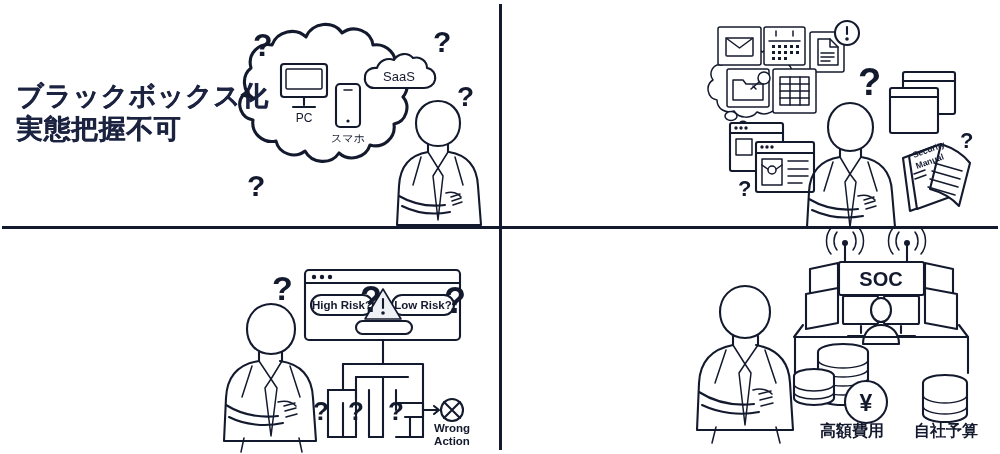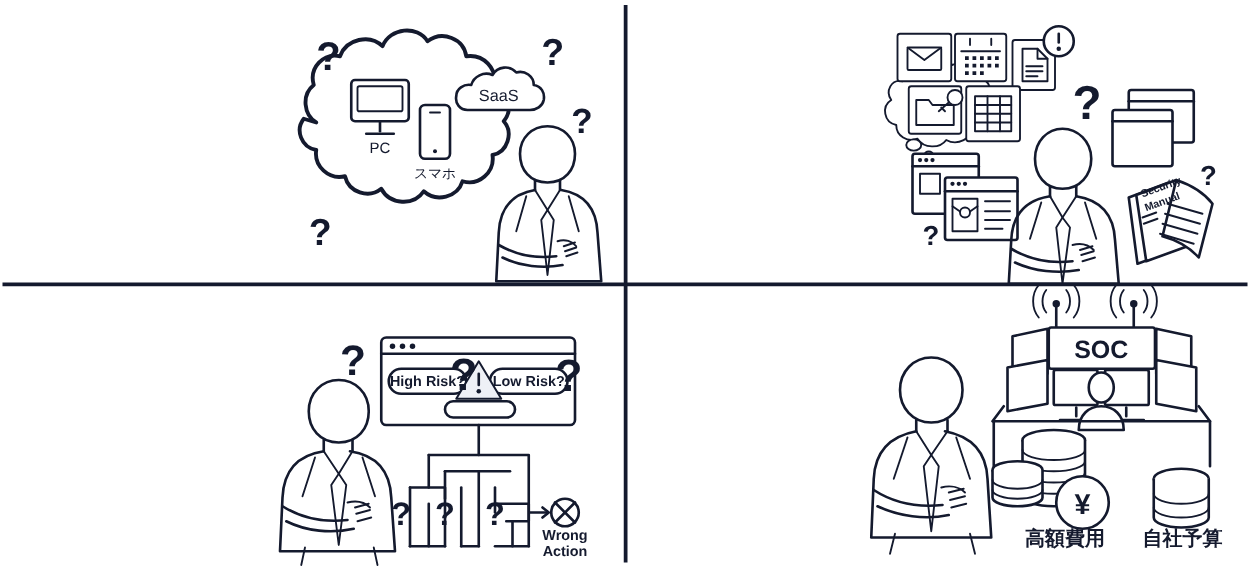--- a/index.html
+++ b/index.html
@@ -57,20 +57,22 @@
   .qmark{fill:#141a2e;font-family:"Liberation Sans",sans-serif;font-weight:700;}
   .lbl{fill:#141a2e;font-family:"Liberation Sans",sans-serif;font-weight:400;}
   .lbl-b{fill:#141a2e;font-family:"Liberation Sans",sans-serif;font-weight:700;}
 </style>
 </head>
 <body>
 
 <div class="board">
 
   <div class="quad" id="q1">
+    <div class="headline" id="h1">ブラックボックス化
+実態把握不可</div>
     <div class="art">
       <svg viewBox="0 0 500 227" xmlns="http://www.w3.org/2000/svg">
 
         <g>
           <path class="ln-thick" d="M253 98
             c-10 -6 -12 -22 -2 -30
             c-4 -14 8 -26 21 -23
             c5 -14 24 -18 34 -8
             c6 -15 28 -17 36 -4
             c12 -9 29 -2 31 12

